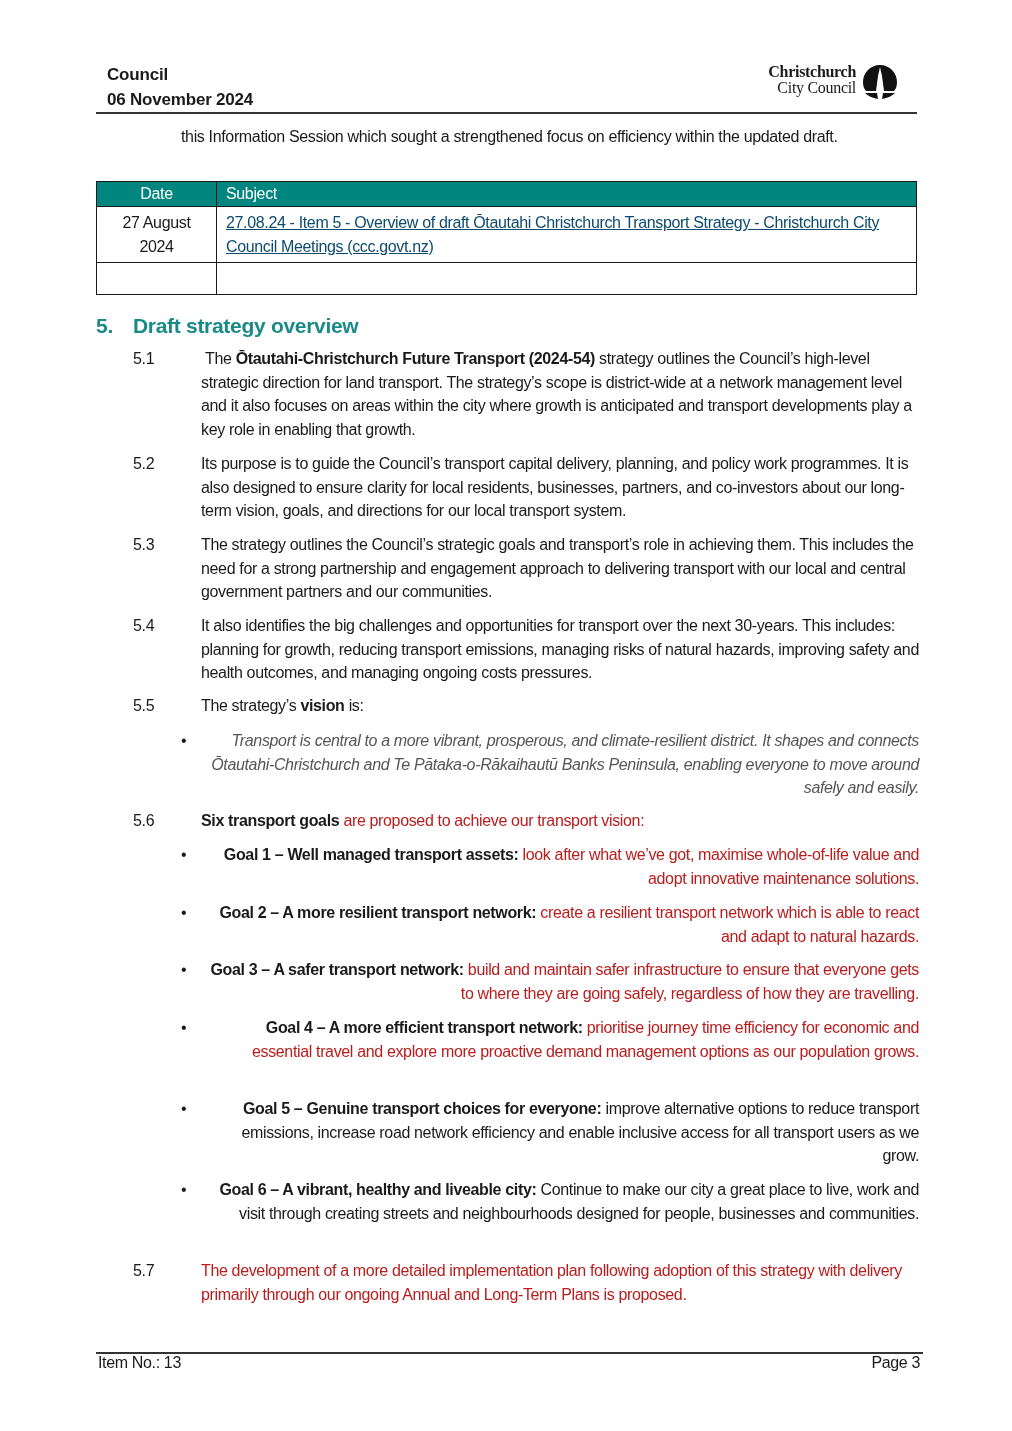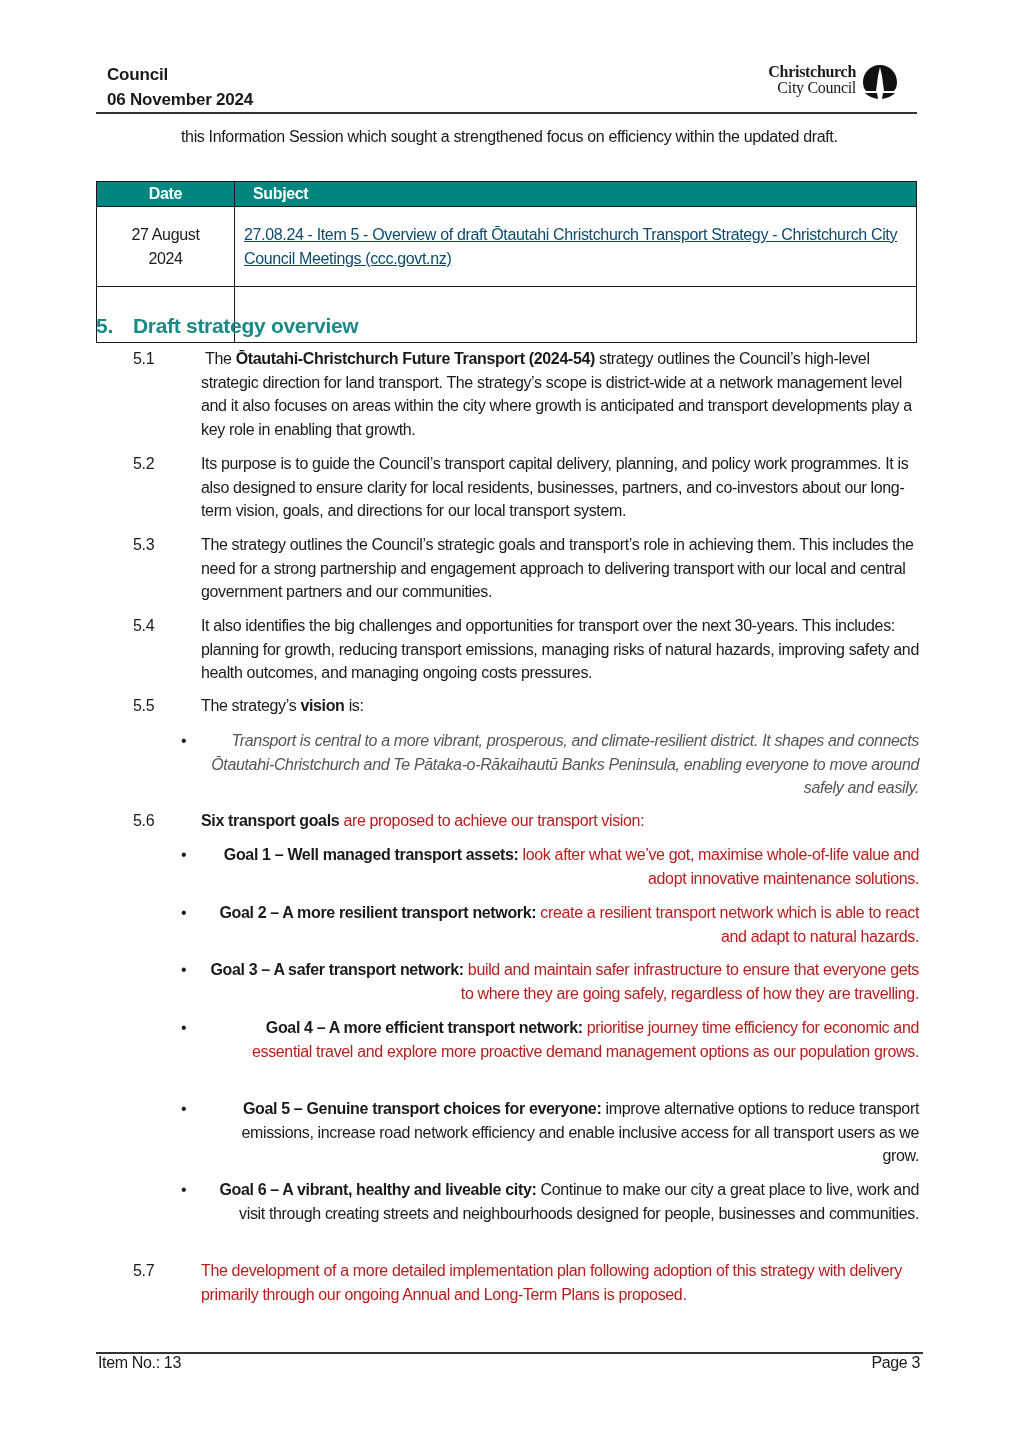--- a/index.html
+++ b/index.html
@@ -12,23 +12,23 @@
   .logo-text { position: absolute; right: 42px; top: 0; text-align: right; font-family: "Liberation Serif", serif; line-height: 16px; }
   .logo-t1 { font-size: 16px; font-weight: bold; letter-spacing: -0.3px; }
   .logo-t2 { font-size: 16px; letter-spacing: -0.3px; }
   .logo-icon { position: absolute; right: 0; top: 0; width: 36px; height: 36px; }
   .hdr-rule { position: absolute; left: 96px; top: 112px; width: 821px; height: 2px; background: #333; }
 
   .para { position: absolute; font-size: 16px; line-height: 23.5px; letter-spacing: -0.35px; }
   .intro { left: 181px; top: 125px; width: 740px; }
 
   table.meet { position: absolute; left: 96px; top: 181px; width: 821px; border-collapse: collapse; font-size: 16px; letter-spacing: -0.35px; }
-  table.meet th { background: #00857f; color: #fff; font-weight: bold; height: 24px; padding: 0 18px; border: 1px solid #1a1a1a; text-align: left; }
+  table.meet th { background: #00857f; color: #fff; font-weight: normal; height: 24px; padding: 0 9px; border: 1px solid #1a1a1a; text-align: left; }
   table.meet th.c-date { text-align: center; width: 101px; }
-  table.meet td { border: 1px solid #1a1a1a; padding: 16px 9px; line-height: 23.5px; vertical-align: top; }
+  table.meet td { border: 1px solid #1a1a1a; padding: 4px 9px; line-height: 23.5px; vertical-align: top; }
   table.meet td.c-date { text-align: center; }
   table.meet tr.empty td { height: 23px; }
   a.lnk { color: #0c4a6e; text-decoration: underline; }
 
   .sec-title { position: absolute; left: 96px; top: 314px; font-size: 21px; font-weight: bold; color: #1a8a86; letter-spacing: -0.3px; }
   .sec-title .num { display: inline-block; width: 37px; }
 
   .item { position: absolute; left: 133px; width: 786px; font-size: 16px; line-height: 23.5px; letter-spacing: -0.35px; }
   .item .n { position: absolute; left: 0; top: 0; width: 48px; }
   .item .t { margin-left: 68px; }

